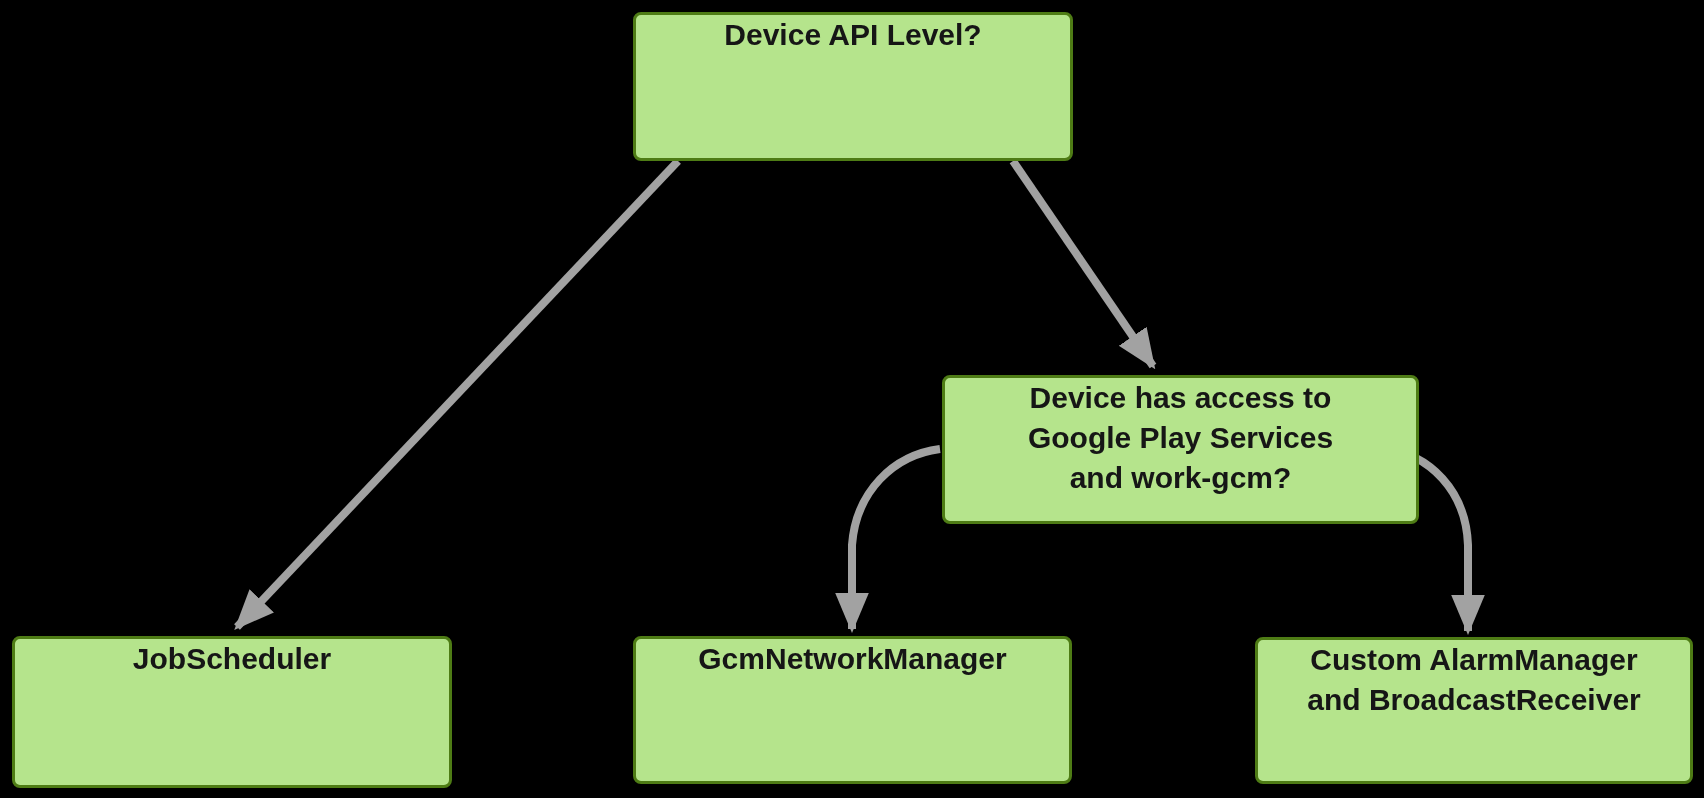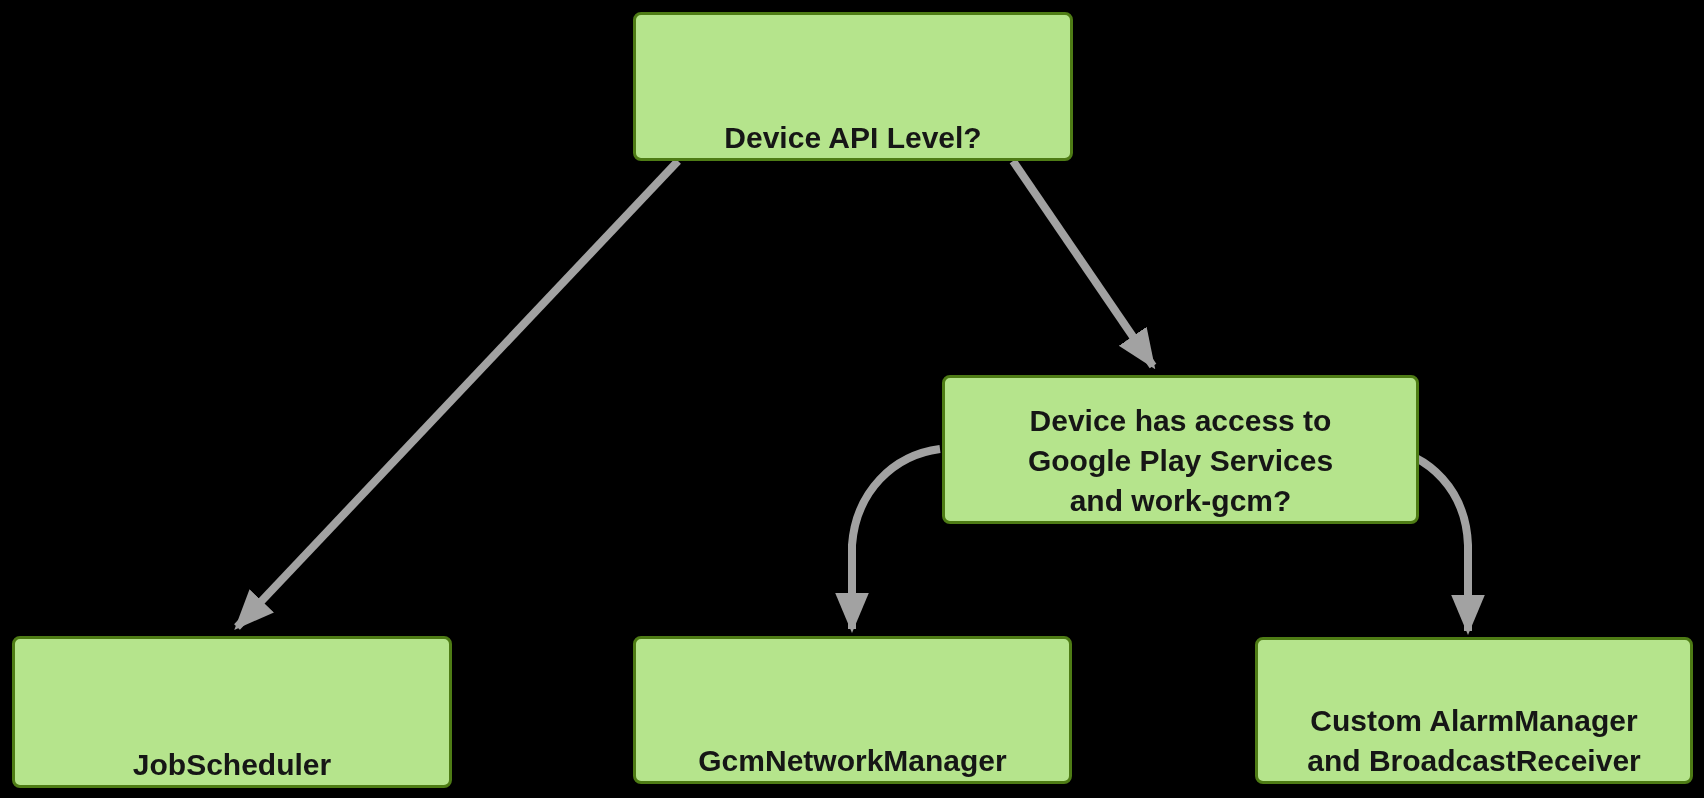--- a/index.html
+++ b/index.html
@@ -37,21 +37,21 @@
   }
   .arrowhead {
     fill: var(--edge-color);
   }
   .node {
     position: absolute;
     background: var(--node-fill);
     border: 3px solid var(--node-border);
     border-radius: 8px;
     display: flex;
-    align-items: flex-end;
+    align-items: flex-start;
     justify-content: center;
     text-align: center;
   }
   .node-label {
     color: var(--node-text);
     font-size: 30px;
     font-weight: 700;
     line-height: 40px;
     white-space: pre-line;
   }

